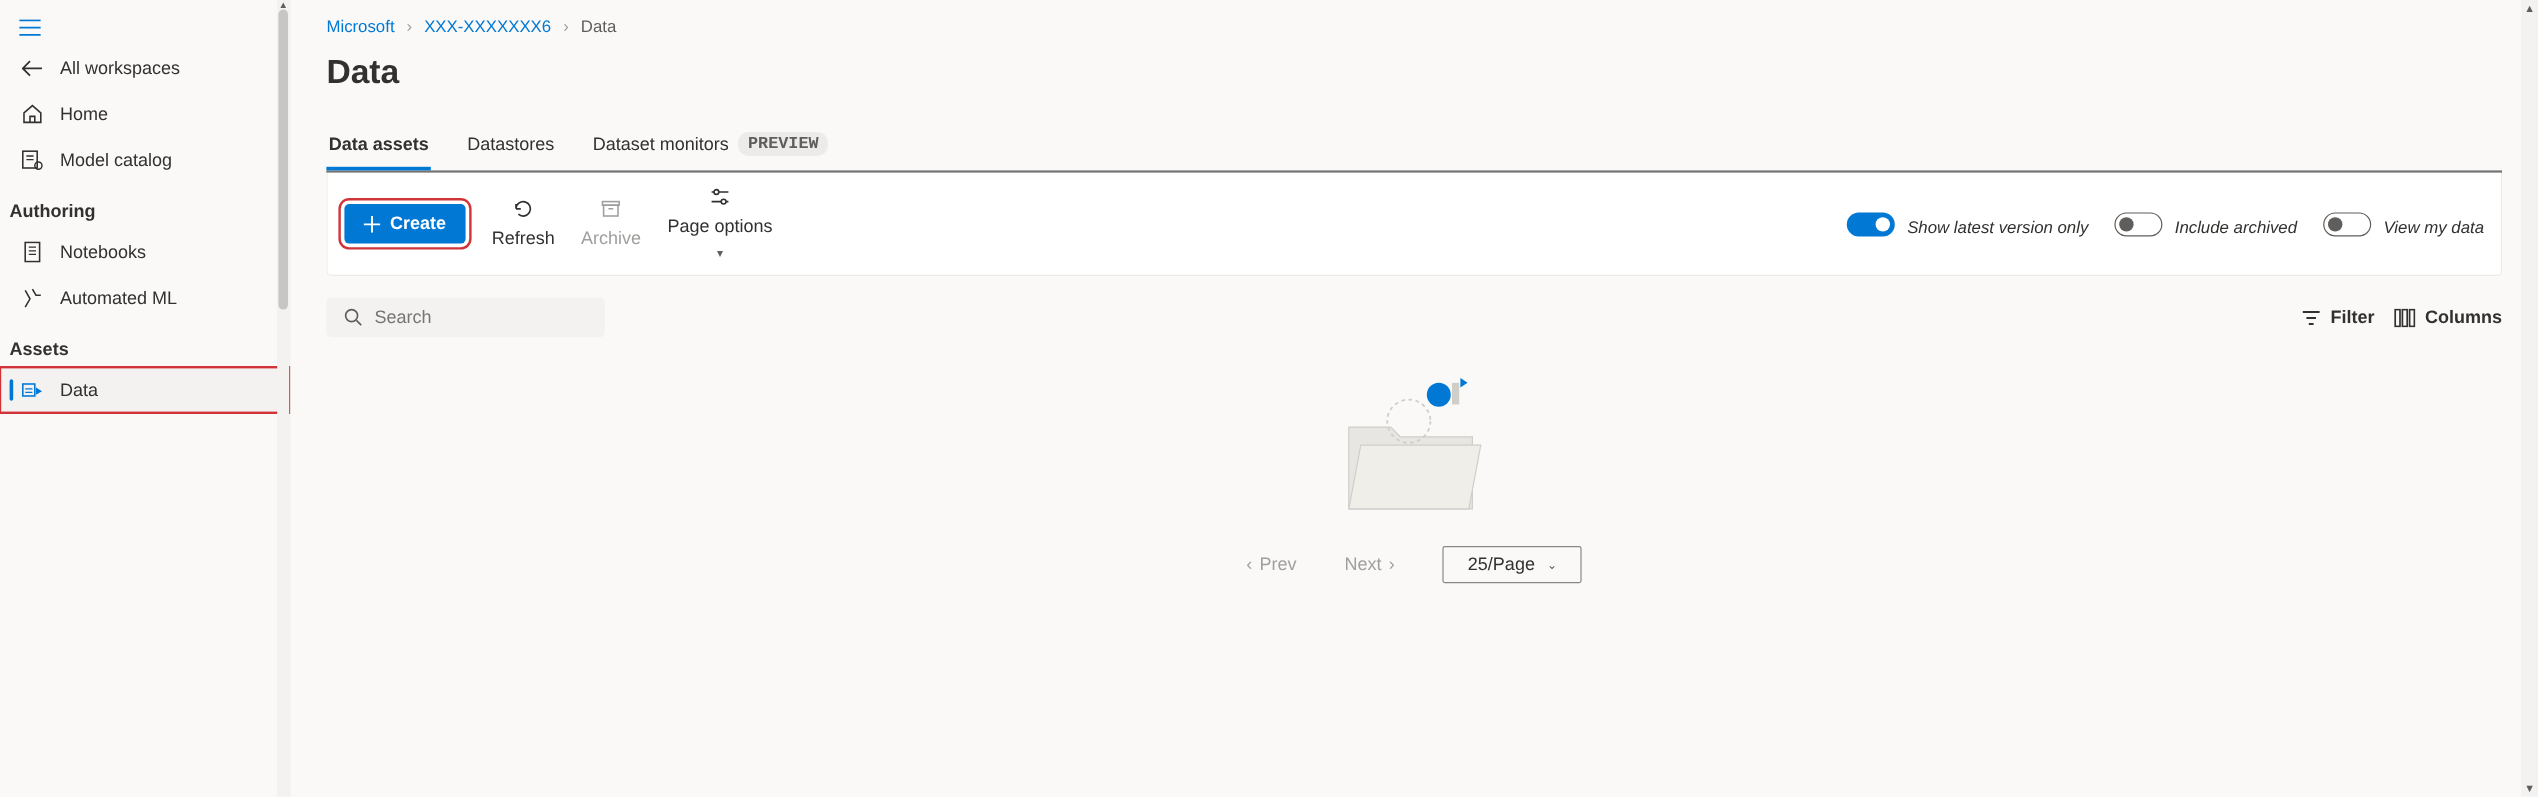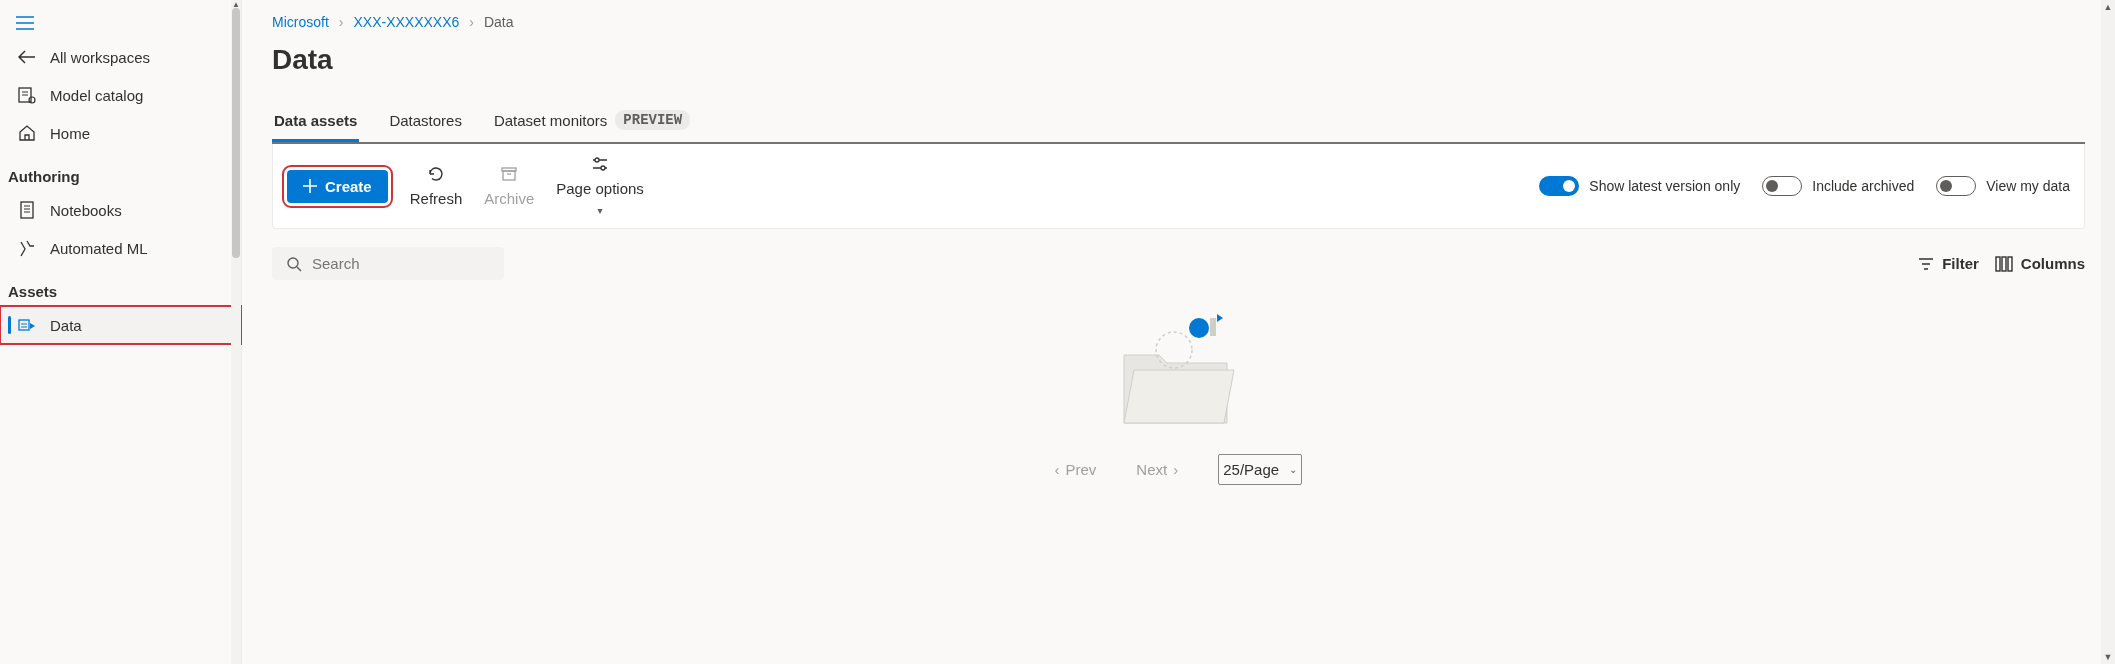--- a/index.html
+++ b/index.html
@@ -38,43 +38,43 @@
 .tab { padding: 10px 2px; font-size: 15px; cursor: pointer; border-bottom: 3px solid transparent; margin-bottom: -1px; }
 .tab.active { font-weight: 600; border-bottom-color: #0078d4; }
 .badge-preview { background: #edebe9; color: #605e5c; font-size: 14px; padding: 2px 8px; border-radius: 9px; font-weight: 600; font-family: Liberation Mono, monospace; }
 
 
 .toolbar { display: flex; align-items: center; padding: 12px 14px; background: #fff; border: 1px solid #edebe9; border-top: none; border-radius: 0 0 4px 4px; gap: 22px; }
 .btn-create { display: flex; align-items: center; gap: 8px; background: #0078d4; color: #fff; border: none; padding: 8px 16px; font-size: 15px; font-weight: 600; border-radius: 4px; cursor: pointer; outline: 2px solid #d13438; outline-offset: 3px; }
 .toolbar-btn { display: flex; align-items: center; gap: 8px; border: none; background: none; font-size: 15px; cursor: pointer; color: #323130; flex-direction: column; }
 .toolbar-btn.disabled { color: #a19f9d; cursor: default; }
 .toolbar-spacer { flex: 1; }
-.toggle-group { display: flex; align-items: center; gap: 10px; }
+.toggle-group { display: flex; align-items: flex-end; gap: 10px; font-style: italic; }
 .toggle { width: 40px; height: 20px; border-radius: 10px; position: relative; cursor: pointer; }
 .toggle.on { background: #0078d4; }
 .toggle.off { background: #fff; border: 1px solid #605e5c; }
 .toggle .knob { width: 12px; height: 12px; border-radius: 50%; position: absolute; top: 50%; transform: translateY(-50%); }
 .toggle.on .knob { right: 4px; background: #fff; }
 .toggle.off .knob { left: 3px; background: #605e5c; }
 
 
 .search-row { display: flex; align-items: center; padding: 18px 0 10px; gap: 16px; }
-.search-box { display: flex; align-items: flex-end; gap: 10px; background: #f3f2f1; padding: 8px 14px; border-radius: 4px; width: 232px; color: #605e5c; }
+.search-box { display: flex; align-items: flex-start; gap: 10px; background: #f3f2f1; padding: 8px 14px; border-radius: 4px; width: 232px; color: #605e5c; }
 .search-box input { border: none; background: transparent; outline: none; font-size: 15px; flex: 1; color: #323130; }
 .search-row-spacer { flex: 1; }
 .tool-link { display: flex; align-items: center; gap: 8px; font-size: 15px; font-weight: 600; cursor: pointer; }
 
 
 .empty-state { display: flex; flex-direction: column; align-items: center; padding-top: 10px; }
 .empty-illustration { width: 150px; height: 140px; }
 
 
 .pagination { display: flex; align-items: center; justify-content: center; gap: 40px; padding: 14px 0; color: #a19f9d; font-size: 15px; }
 .page-btn { display: flex; align-items: center; gap: 6px; cursor: default; }
-.page-select { border: 1px solid #8a8886; padding: 6px 4px; border-radius: 2px; display: flex; align-items: center; gap: 10px; color: #323130; cursor: pointer; }
+.page-select { border: 1px solid #8a8886; padding: 6px 20px; border-radius: 2px; display: flex; align-items: center; gap: 10px; color: #323130; cursor: pointer; }
 
 svg { display: block; }
 </style>
 </head>
 <body>
 
 <div class="app">
 
   <aside class="sidebar">
     <div class="hamburger">
@@ -87,34 +87,34 @@
         <svg width="18" height="14" viewBox="0 0 18 14">
             <path d="M7 1L1 7l6 6M1 7h16" stroke="#323130" stroke-width="1.5" fill="none"></path>
           </svg>
       </span>
       <span>All workspaces</span>
     </div>
 
     <div class="nav-item">
       <span class="nav-icon">
         <svg width="18" height="18" viewBox="0 0 18 18">
+            <path d="M2 8l7-6 7 6v8H2z M7 16v-5h4v5" stroke="#323130" stroke-width="1.3" fill="none"></path>
+          </svg>
+      </span>
+      <span>Home</span>
+    </div>
+    <div class="nav-item">
+      <span class="nav-icon">
+        <svg width="18" height="18" viewBox="0 0 18 18">
             <rect x="1" y="2" width="12" height="14" stroke="#323130" stroke-width="1.3" fill="none"></rect>
             <path d="M4 6h6M4 9h6" stroke="#323130" stroke-width="1.2"></path>
             <circle cx="14" cy="14" r="3" stroke="#323130" stroke-width="1.2" fill="none"></circle>
           </svg>
       </span>
       <span>Model catalog</span>
-    </div>
-    <div class="nav-item">
-      <span class="nav-icon">
-        <svg width="18" height="18" viewBox="0 0 18 18">
-            <path d="M2 8l7-6 7 6v8H2z M7 16v-5h4v5" stroke="#323130" stroke-width="1.3" fill="none"></path>
-          </svg>
-      </span>
-      <span>Home</span>
     </div>
 
     <div class="nav-section">Authoring</div>
 
     <div class="nav-item">
       <span class="nav-icon">
         <svg width="18" height="18" viewBox="0 0 18 18">
             <rect x="3" y="1" width="12" height="16" stroke="#323130" stroke-width="1.3" fill="none"></rect>
             <path d="M6 5h6M6 8h6M6 11h6" stroke="#323130" stroke-width="1.1"></path>
           </svg>

